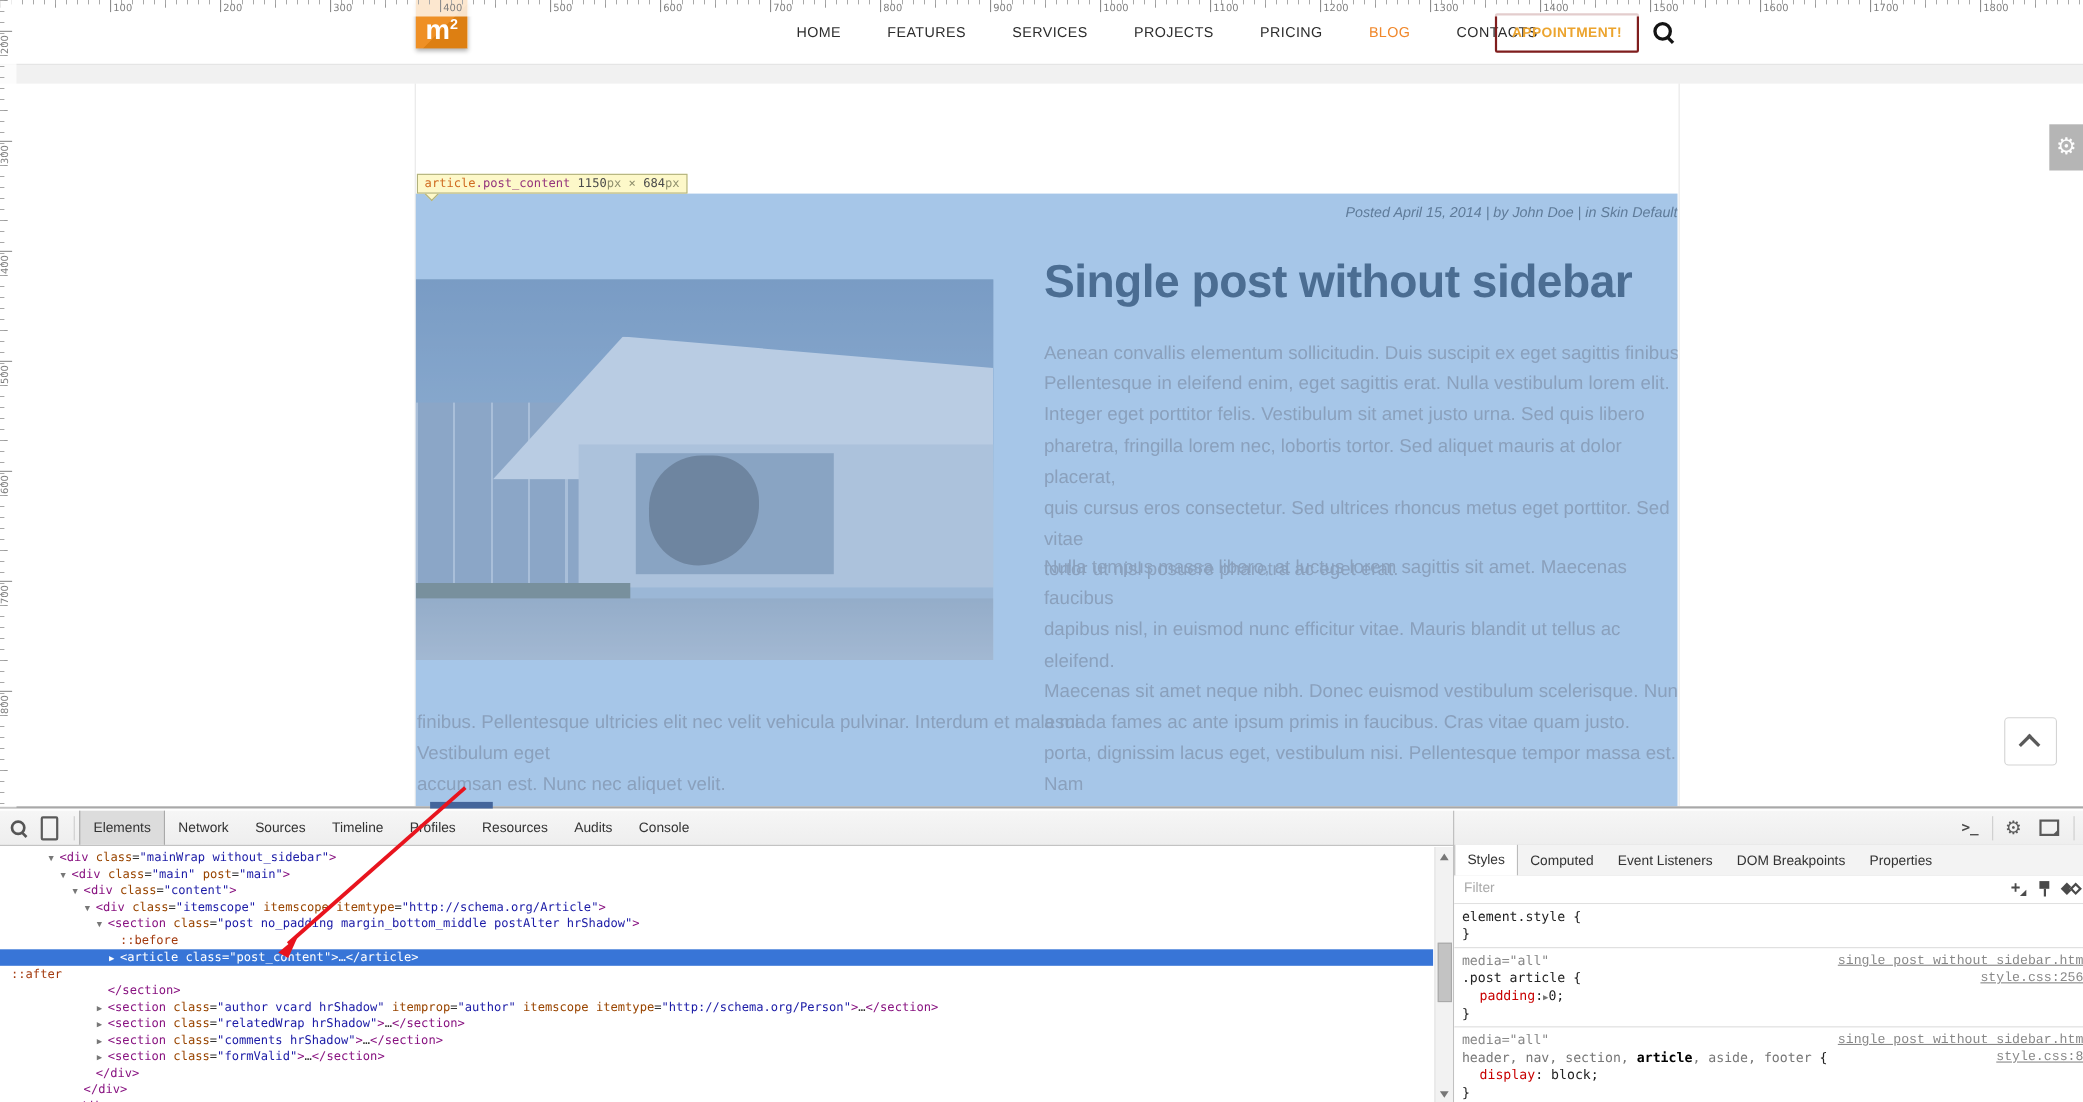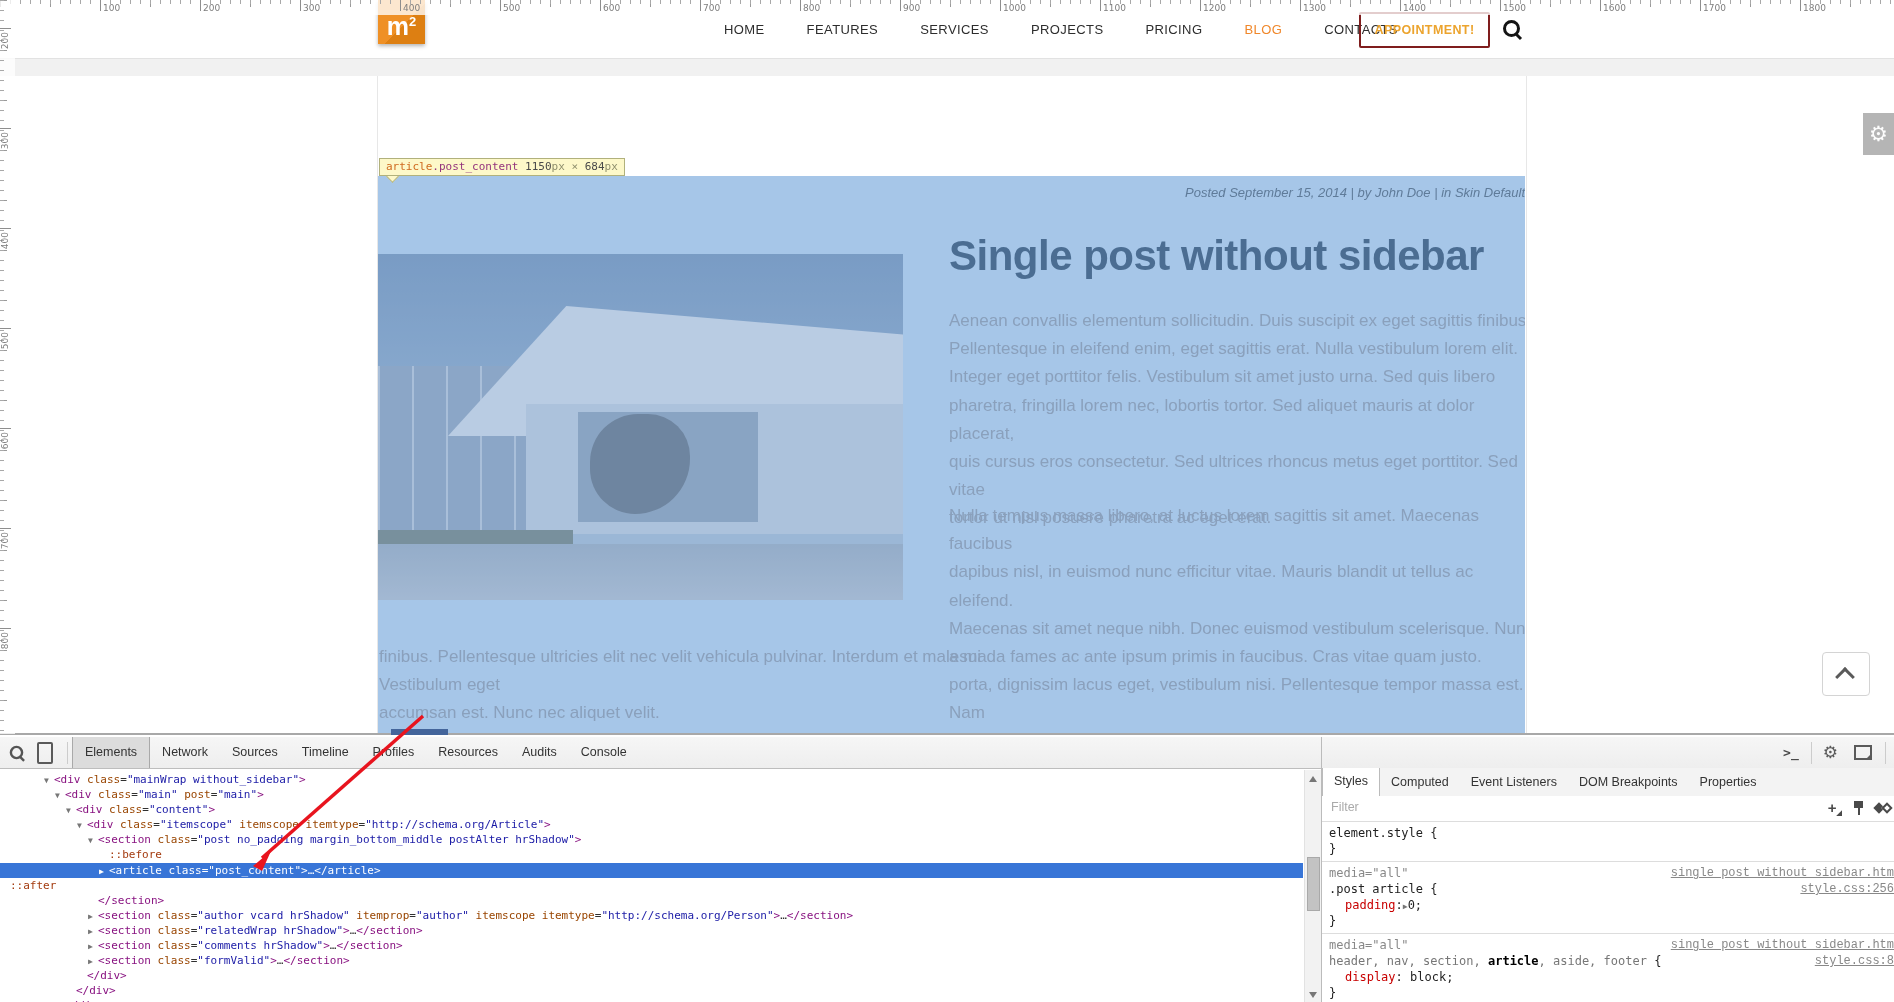--- a/index.html
+++ b/index.html
@@ -194,21 +194,21 @@
     <div id="photo">
       <div class="wall-left"></div>
       <div class="canopy"></div>
       <div class="wall-back"></div>
       <div class="opening"></div>
       <div class="tree"></div>
       <div class="hedge"></div>
       <div class="ground"></div>
       <div class="veil"></div>
     </div>
-    <div id="post-meta">Posted September 15, 2014   |   by John Doe   |   in Skin Default</div>
+    <div id="post-meta">Posted April 15, 2014   |   by John Doe   |   in Skin Default</div>
     <div id="post-title">Single post without sidebar</div>
     <div id="para1" class="body-lines">Aenean convallis elementum sollicitudin. Duis suscipit ex eget sagittis finibus.
 Pellentesque in eleifend enim, eget sagittis erat. Nulla vestibulum lorem elit.
 Integer eget porttitor felis. Vestibulum sit amet justo urna. Sed quis libero
 pharetra, fringilla lorem nec, lobortis tortor. Sed aliquet mauris at dolor placerat,
 quis cursus eros consectetur. Sed ultrices rhoncus metus eget porttitor. Sed vitae
 tortor ut nisl posuere pharetra ac eget erat.</div>
     <div id="para2" class="body-lines">Nulla tempus massa libero, at luctus lorem sagittis sit amet. Maecenas faucibus
 dapibus nisl, in euismod nunc efficitur vitae. Mauris blandit ut tellus ac eleifend.
 Maecenas sit amet neque nibh. Donec euismod vestibulum scelerisque. Nunc a mi

